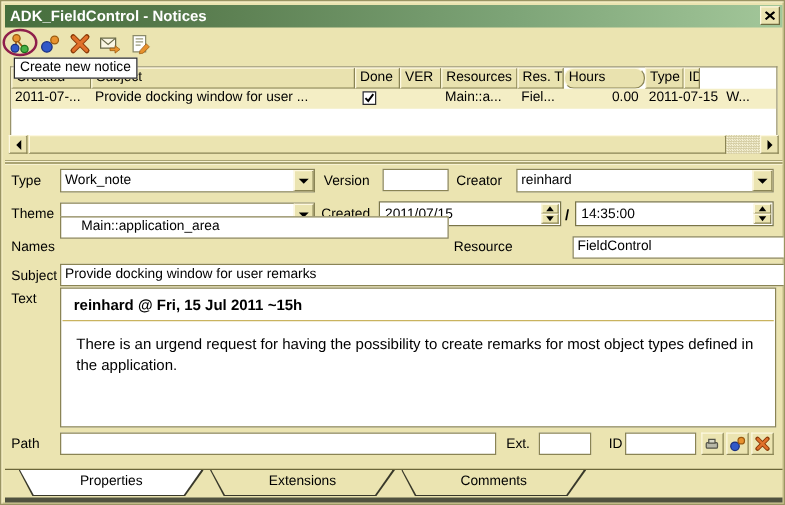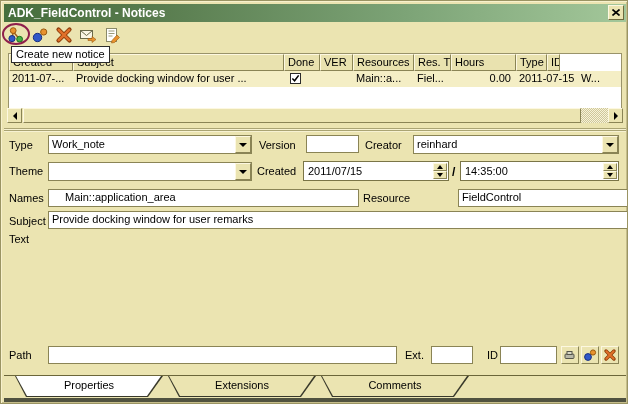--- a/index.html
+++ b/index.html
@@ -139,21 +139,21 @@
   <div class="tooltip">Create new notice</div>
 
   <div class="listbox">
     <div class="thead">
         <div class="hcell" style="width: 64px;">Created</div>
         <div class="hcell" style="width: 211px;">Subject</div>
         <div class="hcell" style="width: 36px;">Done</div>
         <div class="hcell" style="width: 33px;">VER</div>
         <div class="hcell" style="width: 61px;">Resources</div>
         <div class="hcell" style="width: 37px;">Res. T</div>
-        <div class="hcell" style="width: 65px;">Hours</div>
+        <div class="hcell" style="width: 65px; border-radius: 8px;">Hours</div>
         <div class="hcell" style="width: 31px;">Type</div>
         <div class="hcell" style="width: 13px;">ID</div>
       </div>
     <div class="trow">
         <div class="rcell" style="width: 64px;">2011-07-...</div>
         <div class="rcell" style="width: 211px;">Provide docking window for user ...</div>
         <div class="rcell" style="width: 36px;"><span class="checkbox"><svg width="9" height="9" viewBox="0 0 10 10">
               <path d="M1.5 5 L4 7.5 L8.5 1.5" fill="none" stroke="#000" stroke-width="1.7"></path>
             </svg></span></div>
         <div class="rcell" style="width: 33px;"></div>
@@ -222,28 +222,33 @@
       <span class="spin-cell">
           <span class="tri-up-s"></span>
         </span>
       <span class="spin-cell">
           <span class="tri-down-s"></span>
         </span>
     </span>
   </div>
 
   <span class="lbl" style="left:8px;top:191px;">Names</span>
-  <div class="field" style="left:47px;top:188px;width:311px;padding-left:16px;">Main::application_area</div>
+  <div class="field" style="left:47px;top:172px;width:311px;padding-left:16px;">Main::application_area</div>
   <span class="lbl" style="left:362px;top:191px;">Resource</span>
   <div class="field" style="left:410px;top:188px;width:210px;margin-left:47px;">FieldControl</div>
 
   <span class="lbl" style="left:8px;top:214px;">Subject</span>
   <div class="field" style="left:47px;top:210px;width:603px;">Provide docking window for user remarks</div>
 
   <span class="lbl" style="left:8px;top:232px;">Text</span>
+  <div class="textarea">
+    <div class="text-heading">reinhard @ Fri, 15 Jul 2011 ~15h</div>
+    <div class="text-rule"></div>
+    <div class="text-body">There is an urgend request for having the possibility to create remarks for most object types defined in the application.</div>
+  </div>
 
   <span class="lbl" style="left:8px;top:348px;">Path</span>
   <div class="field" style="left:47px;top:345px;width:349px;"></div>
   <span class="lbl" style="left:404px;top:348px;">Ext.</span>
   <div class="field" style="left:430px;top:345px;width:42px;"></div>
   <span class="lbl" style="left:486px;top:348px;">ID</span>
   <div class="field" style="left:499px;top:345px;width:57px;"></div>
 
   <div class="sm-btn" style="left:560px;">
     <svg width="14" height="14" viewBox="0 0 14 14">

